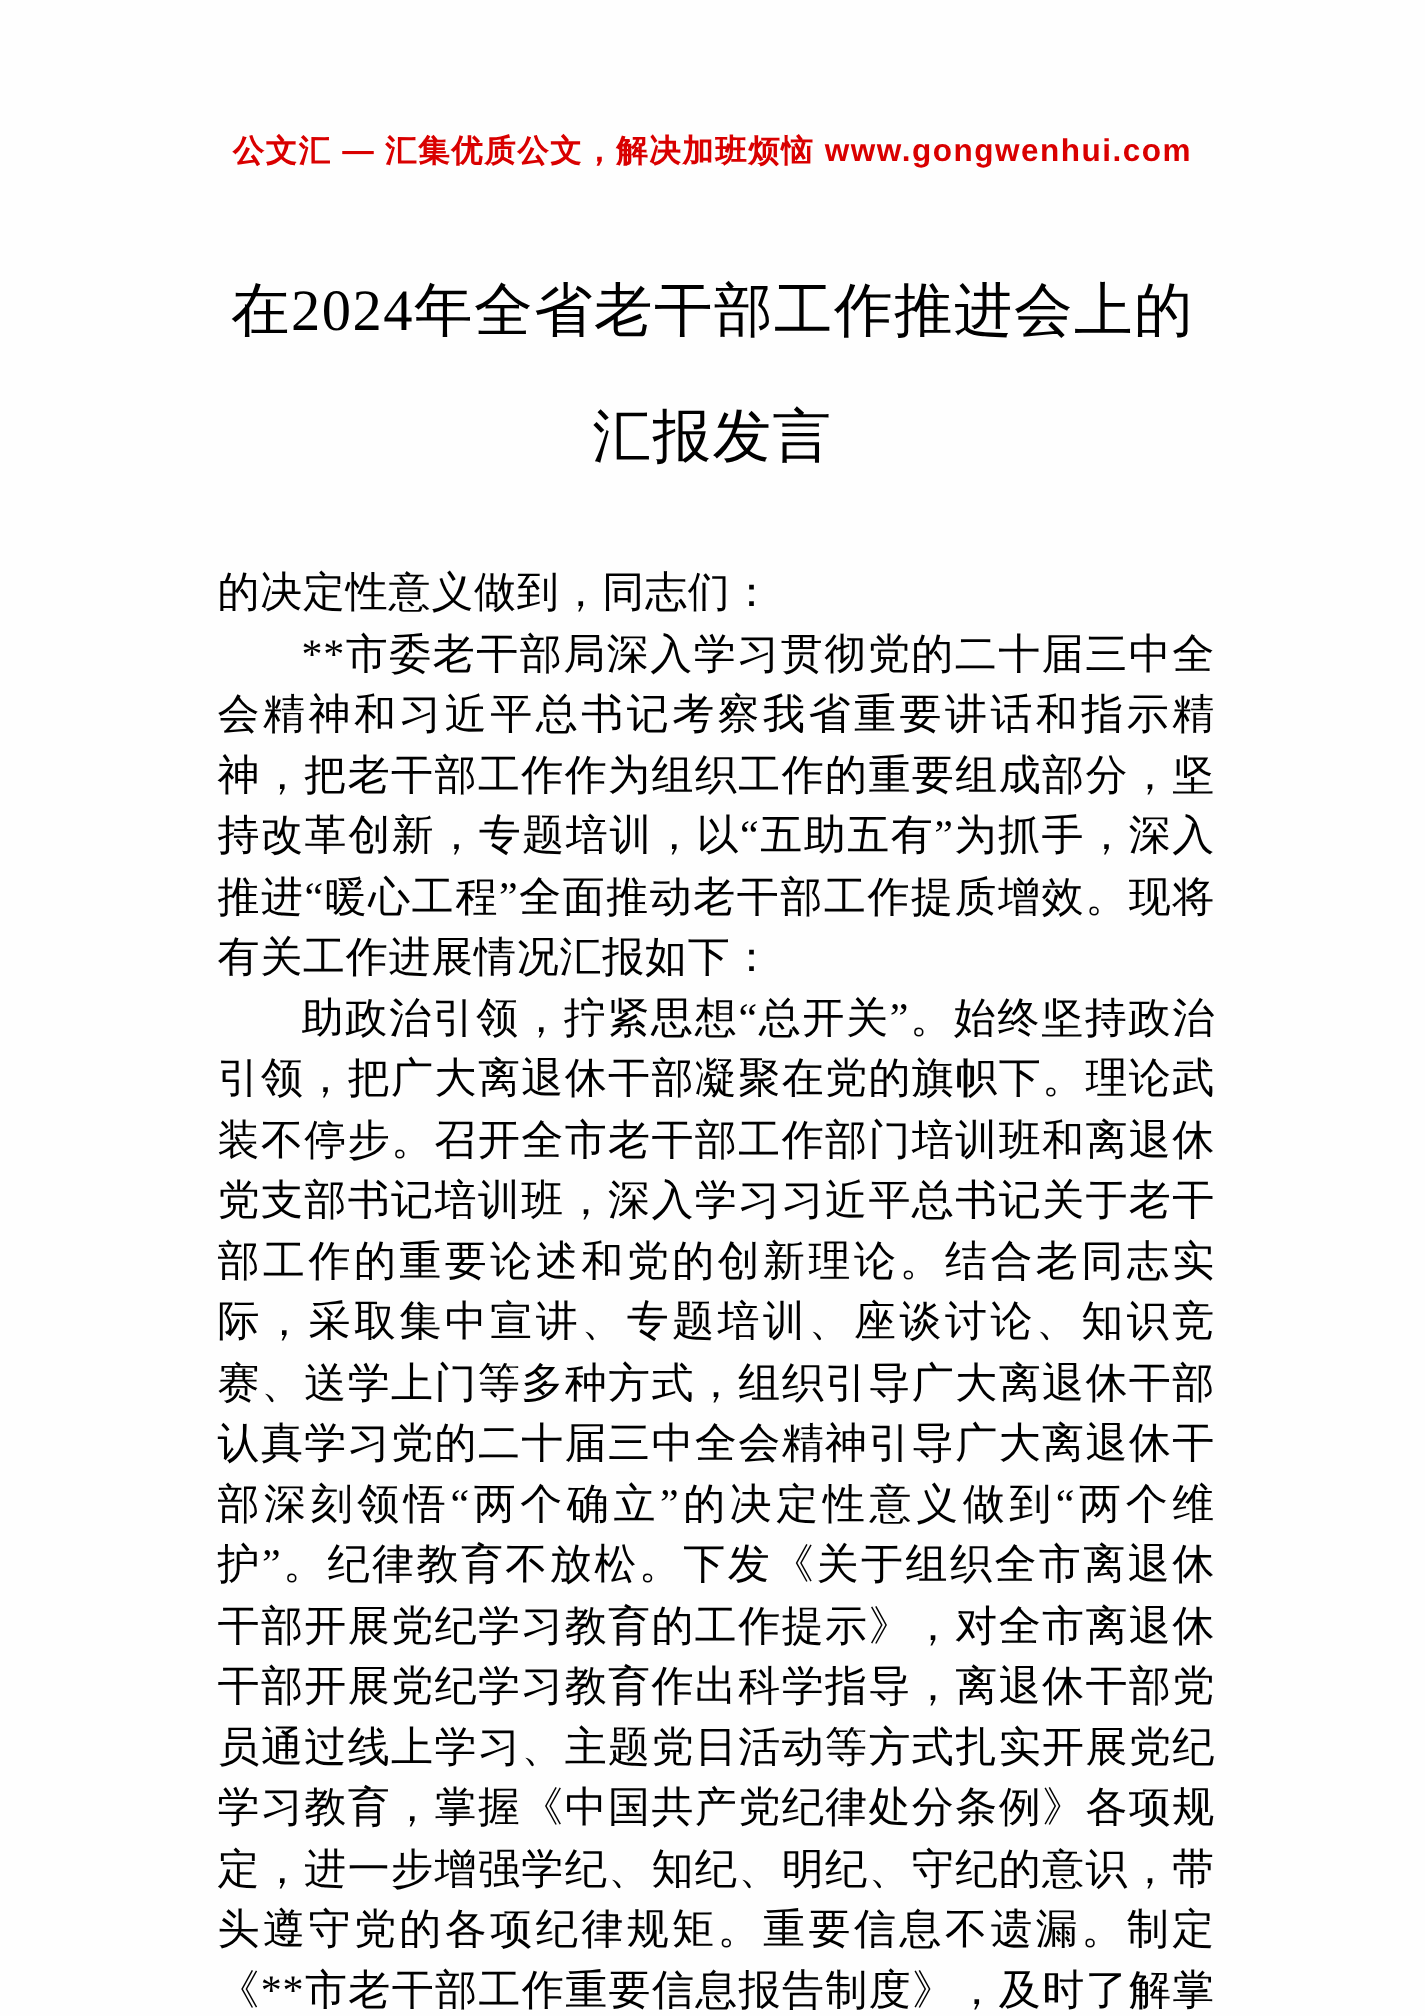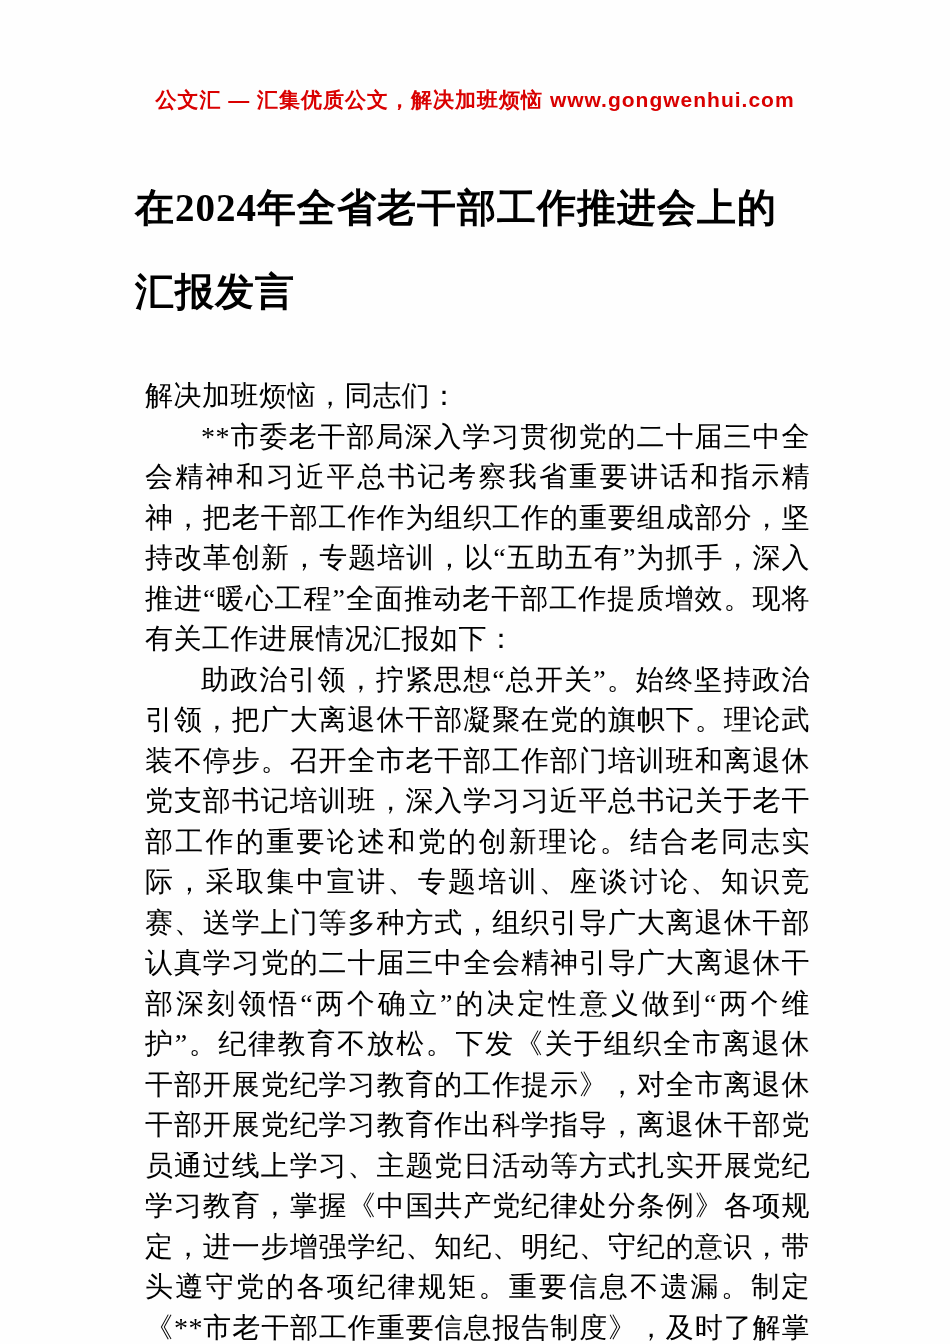--- a/index.html
+++ b/index.html
@@ -24,22 +24,23 @@
     text-align: center;
     font-family: "Liberation Sans", "DejaVu Sans", sans-serif;
     font-size: 21px;
     font-weight: bold;
     color: #d90000;
     letter-spacing: 1px;
   }
   .doc-title {
     margin: 52px auto 0;
     max-width: 680px;
+    text-align: center;
     font-size: 39px;
-    font-weight: bold;
+    font-weight: normal;
     line-height: 84px;
     letter-spacing: 1px;
   }
   .doc-body {
     margin: 42px 140px 0 145px;
     font-size: 28px;
     line-height: 40.5px;
     text-align: justify;
     text-justify: inter-ideograph;
     letter-spacing: 0.5px;
@@ -57,18 +58,18 @@
 
 <div class="page">
 
   <div class="site-header">
     <span>公文汇 — 汇集优质公文，解决加班烦恼 www.gongwenhui.com</span>
   </div>
 
   <h1 class="doc-title">在2024年全省老干部工作推进会上的汇报发言</h1>
 
   <div class="doc-body">
-    <p>解决加班烦恼，同志们：</p>
+    <p>的决定性意义做到，同志们：</p>
     <p class="indent">**市委老干部局深入学习贯彻党的二十届三中全会精神和习近平总书记考察我省重要讲话和指示精神，把老干部工作作为组织工作的重要组成部分，坚持改革创新，专题培训，以“五助五有”为抓手，深入推进“暖心工程”全面推动老干部工作提质增效。现将有关工作进展情况汇报如下：</p>
     <p class="indent">助政治引领，拧紧思想“总开关”。始终坚持政治引领，把广大离退休干部凝聚在党的旗帜下。理论武装不停步。召开全市老干部工作部门培训班和离退休党支部书记培训班，深入学习习近平总书记关于老干部工作的重要论述和党的创新理论。结合老同志实际，采取集中宣讲、专题培训、座谈讨论、知识竞赛、送学上门等多种方式，组织引导广大离退休干部认真学习党的二十届三中全会精神引导广大离退休干部深刻领悟“两个确立”的决定性意义做到“两个维护”。纪律教育不放松。下发《关于组织全市离退休干部开展党纪学习教育的工作提示》，对全市离退休干部开展党纪学习教育作出科学指导，离退休干部党员通过线上学习、主题党日活动等方式扎实开展党纪学习教育，掌握《中国共产党纪律处分条例》各项规定，进一步增强学纪、知纪、明纪、守纪的意识，带头遵守党的各项纪律规矩。重要信息不遗漏。制定《**市老干部工作重要信息报告制度》，及时了解掌握老同志的思想动态、政治言论和重大舆情，有针对性地进行教育引导，确保老干部队伍和思想稳定。</p>
   </div>
 
 </div>
 
 </body></html>

